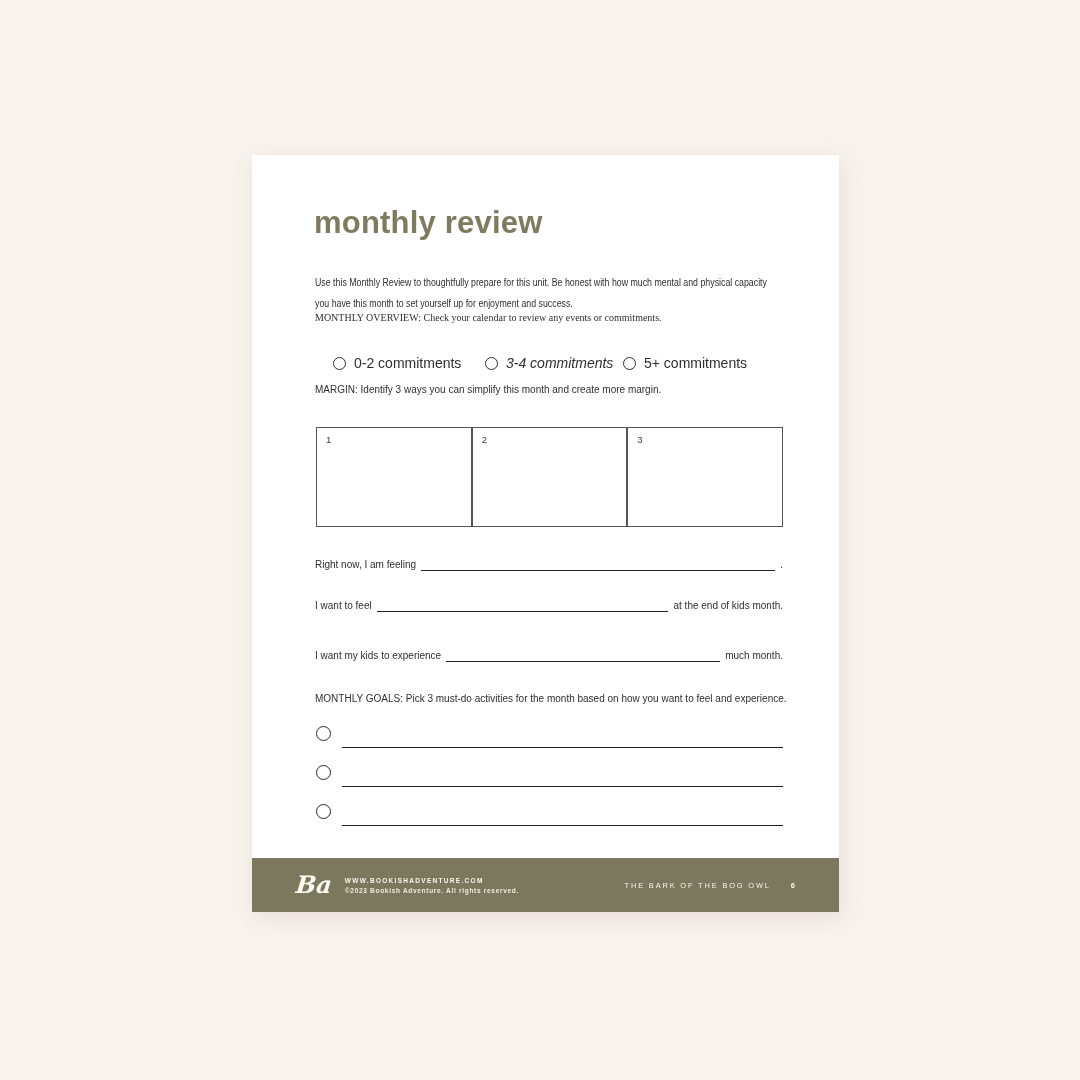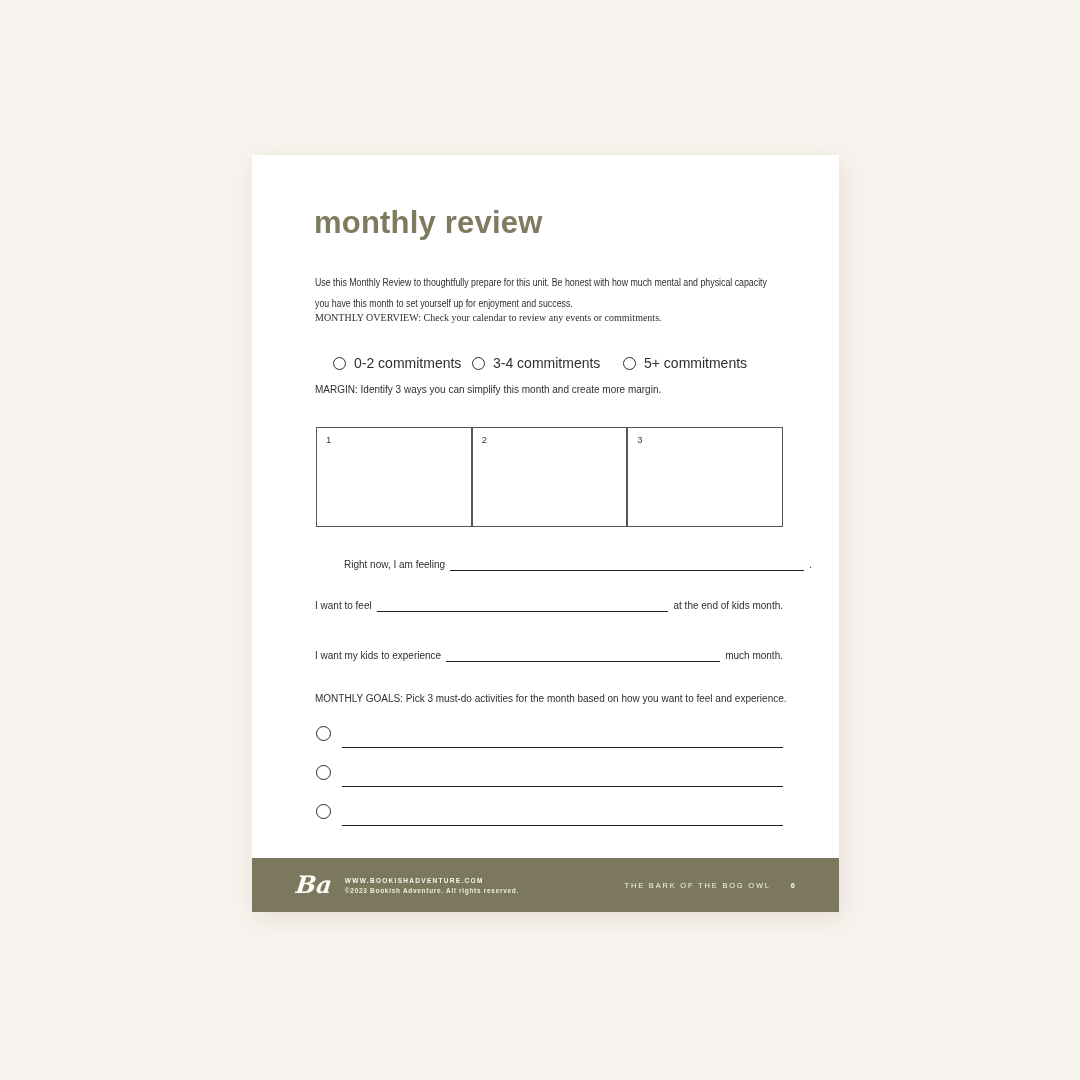--- a/index.html
+++ b/index.html
@@ -29,21 +29,21 @@
   .section-label {
     position:absolute; left:63px;
     font-size:10px; line-height:14px; color:#2f2f2f; white-space:nowrap;
   }
   .label-overview { top:156px;font-family:Liberation Serif, serif; }
   .label-margin { top:228px; }
   .label-goals { top:537px; }
   .radio-row { position:absolute; left:63px; top:199px; width:468px; height:18px; }
   .radio-option { position:absolute; top:0; display:flex; align-items:center; gap:8px; height:18px; }
   .radio-option.opt0 { left:18px; }
-  .radio-option.opt1 { left:157px; }
+  .radio-option.opt1 { left:170px;font-style:italic; }
   .radio-option.opt2 { left:308px; }
   .radio-circle {
     width:13px; height:13px; border:1.5px solid #2e2e2e; border-radius:50%;
     background:#fff; flex:0 0 auto;
   }
   .radio-label { font-size:14px; color:#2f2f2f; white-space:nowrap; }
   .margin-table {
     position:absolute; left:64px; top:272px; width:467px; height:100px;
     display:flex; border:1px solid #565656;
   }
@@ -55,21 +55,21 @@
   .fill-row {
     position:absolute; left:63px; width:468px; height:16px;
     display:flex; align-items:flex-end;
     font-size:10px; line-height:16px; color:#2f2f2f;
   }
   .fill-row .prefix, .fill-row .suffix { white-space:nowrap; }
   .fill-blank {
     flex:1; height:12px; border-bottom:1.6px solid #222;
     margin:0 5px 2px 5px;
   }
-  .fill-0 { top:402px;margin-left:29px; }
+  .fill-0 { top:402px; }
   .fill-1 { top:443px;text-align:right; }
   .fill-2 { top:493px; }
   .goal-row { position:absolute; left:64px; width:467px; height:22px; }
   .goal-0 { top:571px; }
   .goal-1 { top:610px; }
   .goal-2 { top:649px; }
   .goal-circle {
     position:absolute; left:0; top:0; width:15px; height:15px;
     border:1.5px solid #2a2a2a; border-radius:50%; background:#fff;
   }

